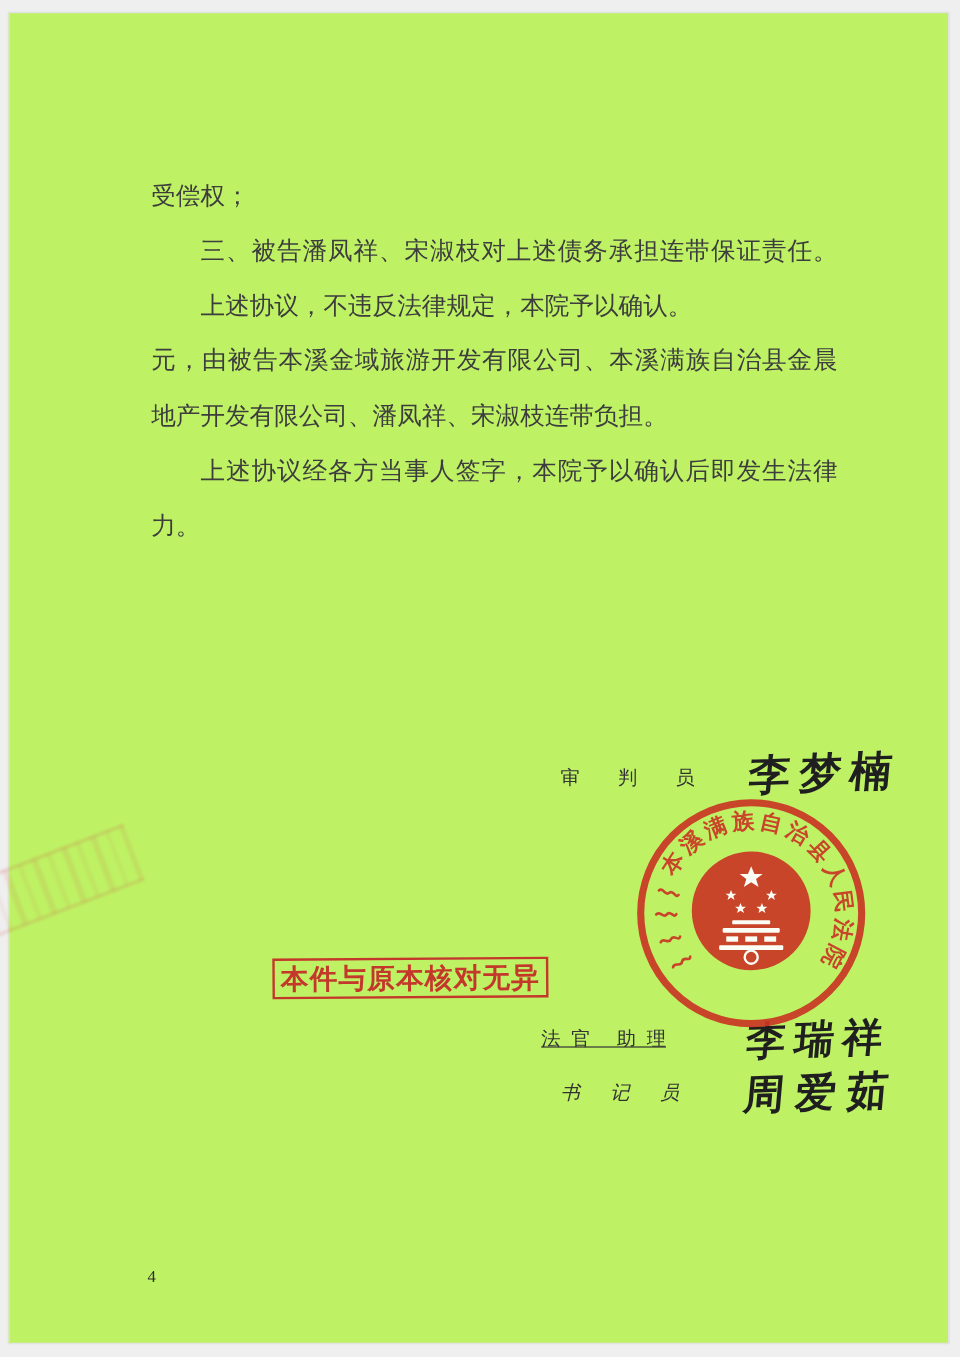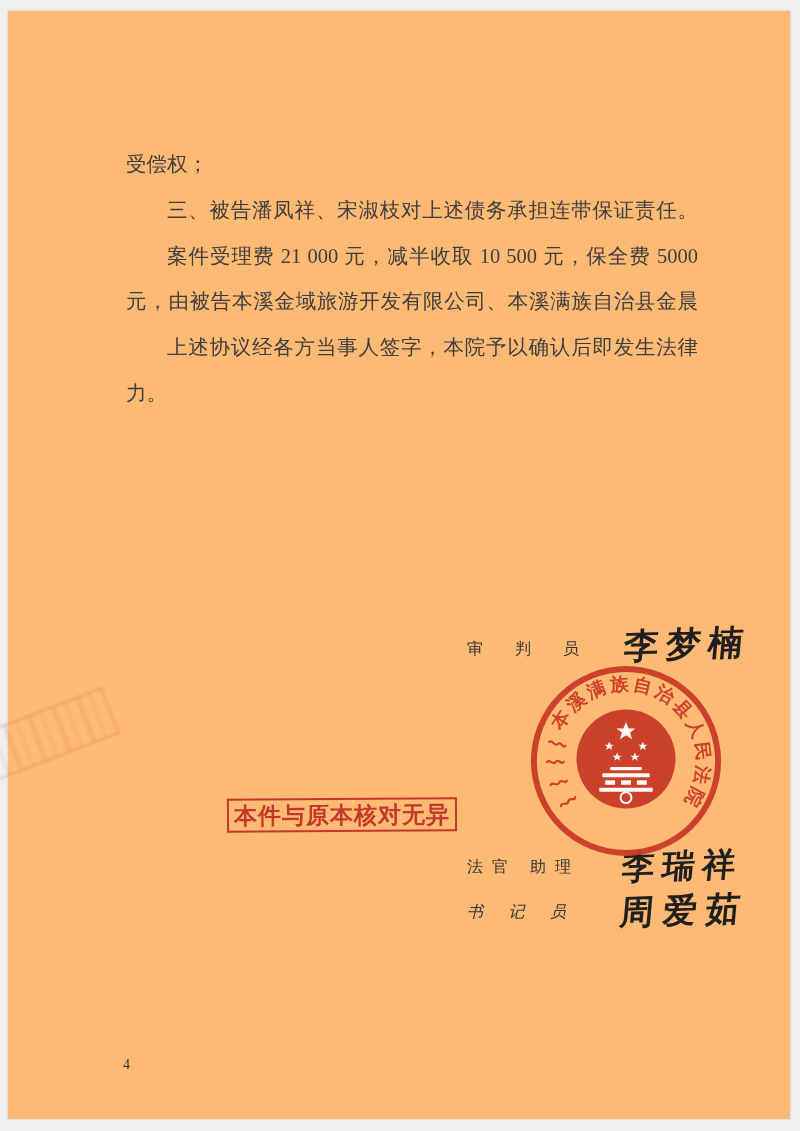--- a/index.html
+++ b/index.html
@@ -2,37 +2,37 @@
 <html><head>
 <meta charset="utf-8">
 <style>
   html,body{margin:0;padding:0;}
   body{
     width:800px;height:1131px;position:relative;background:#efefef;
     font-family:"Liberation Serif","DejaVu Serif",serif;overflow:hidden;
   }
   .page{
     position:absolute;left:7px;top:10px;width:782px;height:1108px;
-    background:#fdba74;border:1px solid #e2e2e2;box-shadow:0 0 2px rgba(0,0,0,.06);
+    background:#bef264;border:1px solid #e2e2e2;box-shadow:0 0 2px rgba(0,0,0,.06);
   }
   
   .doc-lines{
     position:absolute;left:118px;top:131px;width:572px;
     font-size:20.5px;color:#3d3d3d;
   }
   .doc-line{height:45.8px;line-height:45.8px;white-space:nowrap;}
   .doc-line.fill{white-space:normal;text-align:justify;text-align-last:justify;overflow:hidden;font-family:Liberation Serif, serif;}
   .doc-line.indent{text-indent:41px;}
   
   .sig-label{
     position:absolute;font-size:16px;color:#333;
     text-align:justify;text-align-last:justify;line-height:26px;
   }
   .lbl-judge{left:459px;top:625px;width:112px;}
-  .lbl-assistant{left:459px;top:843px;width:104px;}
+  .lbl-assistant{left:443px;top:843px;width:104px;text-decoration:underline;}
   .lbl-clerk{left:459px;top:888px;width:99px;font-style:italic;}
   
   .sig-name{
     position:absolute;font-weight:bold;color:#1f1f1f;
     transform:skewX(-7deg) rotate(-2deg);letter-spacing:7px;white-space:nowrap;
   }
   .name-judge{left:616px;top:610px;font-size:35px;}
   .name-assistant{left:614px;top:833px;font-size:33px;}
   .name-clerk{left:612px;top:877px;font-size:34px;letter-spacing:9px;}
   
@@ -66,22 +66,23 @@
   }
 </style>
 </head>
 <body>
 
 <div class="page">
 
   <div class="doc-lines">
     <div class="doc-line">受偿权；</div>
     <div class="doc-line indent fill">三、被告潘凤祥、宋淑枝对上述债务承担连带保证责任。</div>
-    <div class="doc-line indent fill">案件受理费 21 000 元，减半收取 10 500 元，保全费 5000</div>
+    <div class="doc-line indent">上述协议，不违反法律规定，本院予以确认。</div>
     <div class="doc-line fill">元，由被告本溪金域旅游开发有限公司、本溪满族自治县金晨房</div>
+    <div class="doc-line">地产开发有限公司、潘凤祥、宋淑枝连带负担。</div>
     <div class="doc-line indent fill">上述协议经各方当事人签字，本院予以确认后即发生法律效</div>
     <div class="doc-line">力。</div>
   </div>
 
   <div class="sig-label lbl-judge">审判员</div>
   <div class="sig-name name-judge">李梦楠</div>
 
 
   <svg class="court-seal" viewBox="-100 -100 200 200" xmlns="http://www.w3.org/2000/svg">
     <circle cx="0" cy="0" r="93" fill="none" stroke="#c93826" stroke-width="6"></circle>

